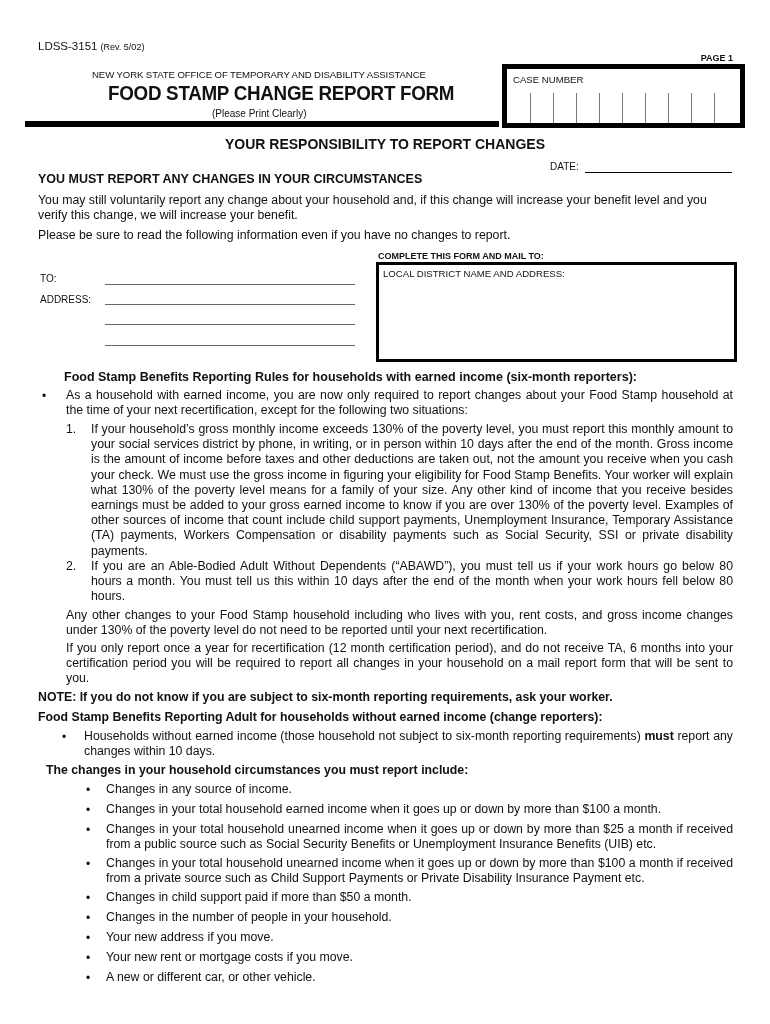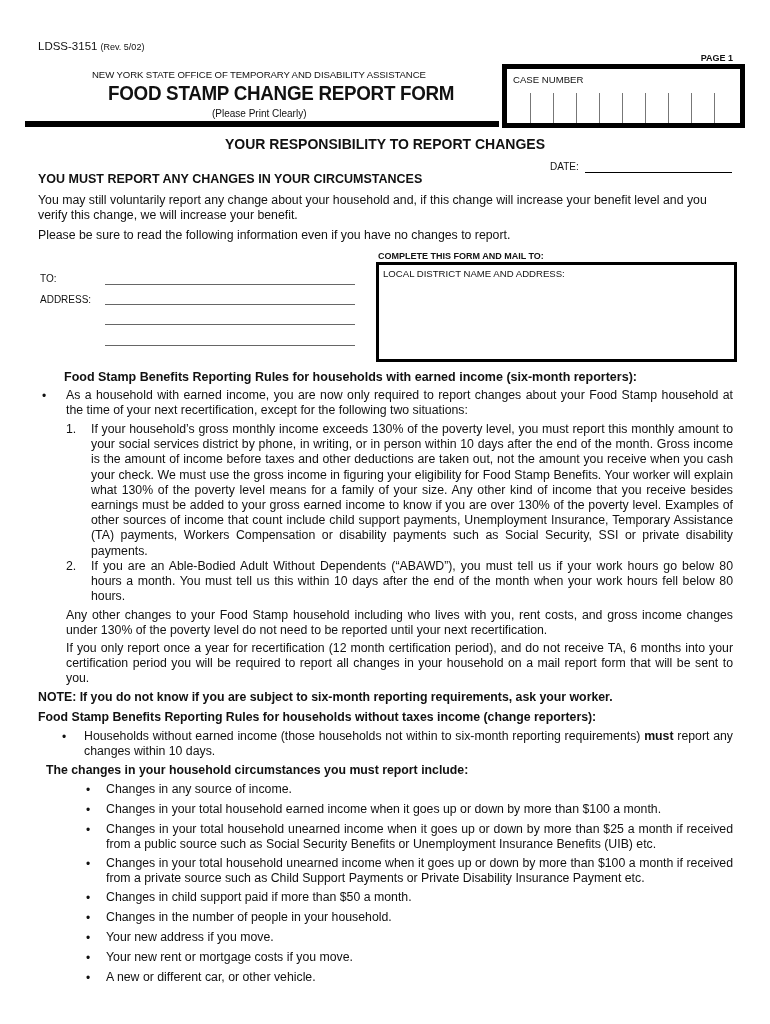--- a/index.html
+++ b/index.html
@@ -88,24 +88,24 @@
 <div class="abs body" style="left:91px; top:422px; width:642px;">If your household’s gross monthly income exceeds 130% of the poverty level, you must report this monthly amount to your social services district by phone, in writing, or in person within 10 days after the end of the month. Gross income is the amount of income before taxes and other deductions are taken out, not the amount you receive when you cash your check. We must use the gross income in figuring your eligibility for Food Stamp Benefits. Your worker will explain what 130% of the poverty level means for a family of your size. Any other kind of income that you receive besides earnings must be added to your gross earned income to know if you are over 130% of the poverty level. Examples of other sources of income that count include child support payments, Unemployment Insurance, Temporary Assistance (TA) payments, Workers Compensation or disability payments such as Social Security, SSI or private disability payments.</div>
 
 <div class="abs body" style="left:66px; top:559px;">2.</div>
 <div class="abs body" style="left:91px; top:559px; width:642px;">If you are an Able-Bodied Adult Without Dependents (“ABAWD”), you must tell us if your work hours go below 80 hours a month. You must tell us this within 10 days after the end of the month when your work hours fell below 80 hours.</div>
 
 <div class="abs body" style="left:66px; top:608px; width:667px;">Any other changes to your Food Stamp household including who lives with you, rent costs, and gross income changes under 130% of the poverty level do not need to be reported until your next recertification.</div>
 <div class="abs body" style="left:66px; top:641px; width:667px;">If you only report once a year for recertification (12 month certification period), and do not receive TA, 6 months into your certification period you will be required to report all changes in your household on a mail report form that will be sent to you.</div>
 
 <div class="abs body bold" style="left:38px; top:690px; width:700px;">NOTE: If you do not know if you are subject to six-month reporting requirements, ask your worker.</div>
 
-<div class="abs body bold" style="left:38px; top:710px; width:700px;">Food Stamp Benefits Reporting Rules for households without taxes income (change reporters):</div>
+<div class="abs body bold" style="left:38px; top:710px; width:700px;">Food Stamp Benefits Reporting Adult for households without earned income (change reporters):</div>
 
 <div class="abs bullet" style="left:62px; top:730px;">•</div>
-<div class="abs body" style="left:84px; top:729px; width:649px;"><span>Households without earned income (those households not within to six-month reporting requirements) </span><b>must</b><span> report any changes within 10 days.</span></div>
+<div class="abs body" style="left:84px; top:729px; width:649px;"><span>Households without earned income (those household not subject to six-month reporting requirements) </span><b>must</b><span> report any changes within 10 days.</span></div>
 
 <div class="abs body bold" style="left:46px; top:763px; width:680px;">The changes in your household circumstances you must report include:</div>
 
 <div class="abs bullet" style="left:86px; top:783px;">•</div>
 <div class="abs body" style="left:106px; top:782px; width:627px;">Changes in any source of income.</div>
 
 <div class="abs bullet" style="left:86px; top:803px;">•</div>
 <div class="abs body" style="left:106px; top:802px; width:627px;">Changes in your total household earned income when it goes up or down by more than $100 a month.</div>
 
 <div class="abs bullet" style="left:86px; top:823px;">•</div>

